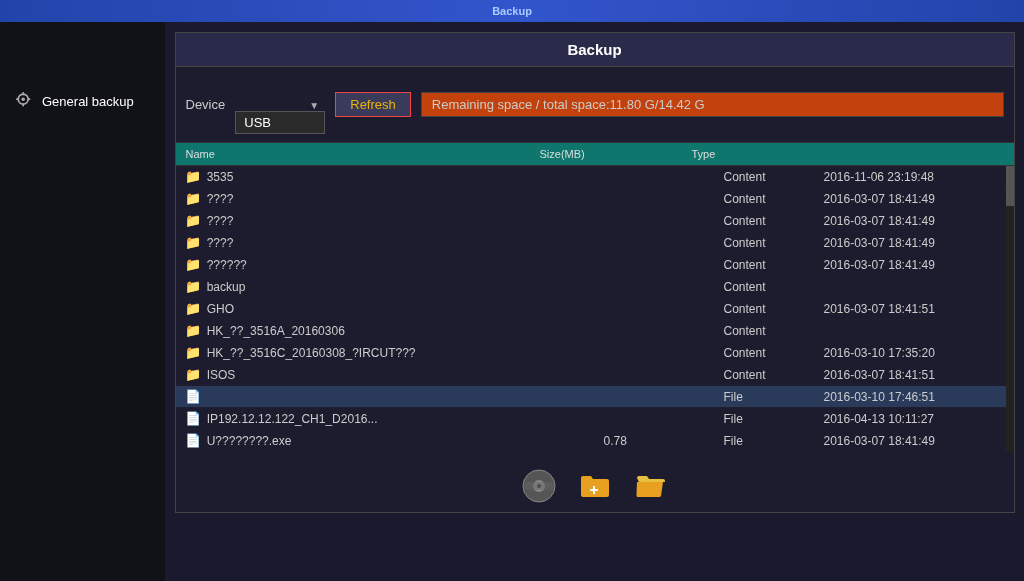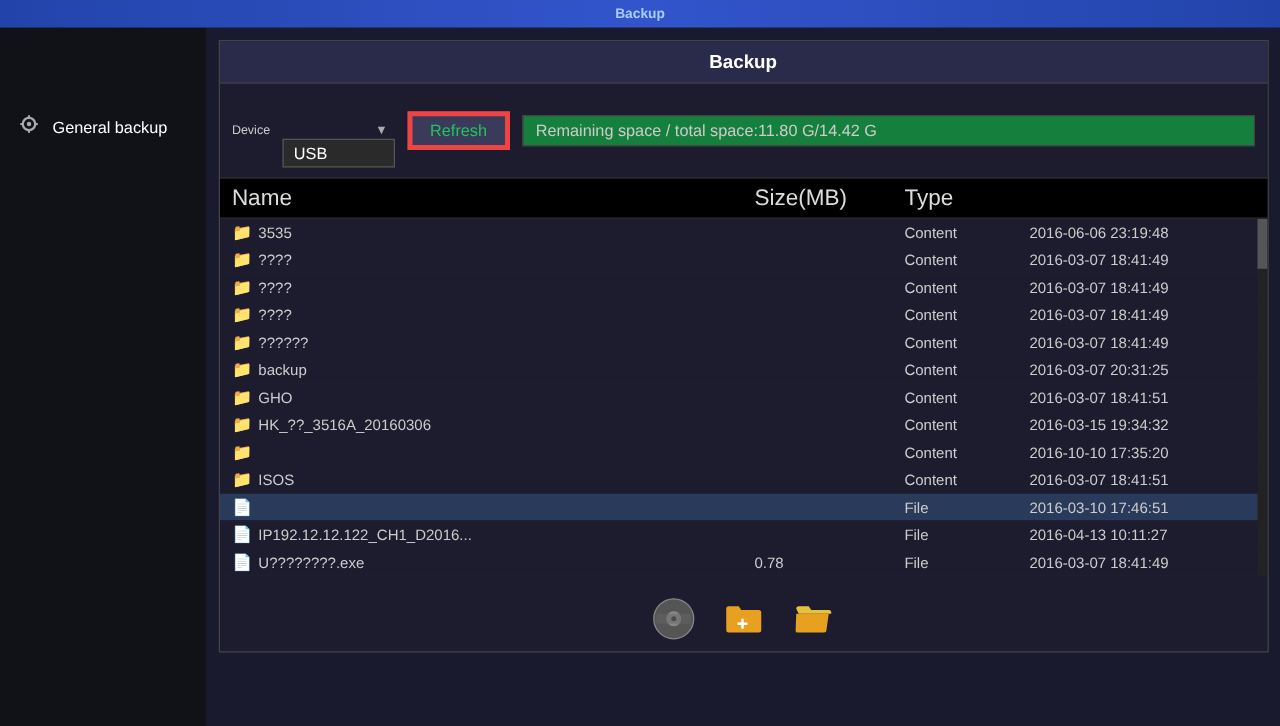--- a/index.html
+++ b/index.html
@@ -74,21 +74,21 @@
     .toolbar {
       display: flex;
       align-items: center;
       gap: 10px;
       padding: 8px 10px;
       background: #1c1c2e;
       border-bottom: 1px solid #333;
     }
     .toolbar-label {
       color: #ccc;
-      font-size: 10px;
+      font-size: 13px;
     }
     .device-select-wrapper {
       position: relative;
       display: inline-block;
     }
     .device-select {
       background: #2a2a2a;
       border: 1px solid #555;
       color: #fff;
       padding: 3px 12px 3px 8px;
@@ -102,49 +102,50 @@
       position: absolute;
       right: 6px;
       top: 50%;
       transform: translateY(-50%);
       color: #aaa;
       pointer-events: none;
       font-size: 10px;
     }
     .refresh-btn {
       background: #3a3a5a;
-      border: 4px solid #ef4444;
-      color: #22c55e;
+      border: 1px solid #ef4444;
+      color: #eab308;
       padding: 4px 14px;
       cursor: pointer;
       font-size: 13px;
     }
     .space-info {
-      background: #15803d;
+      background: #c2410c;
       border: 1px solid #444;
       color: #ccc;
       padding: 4px 10px;
       font-size: 13px;
       flex: 1;
     }
 
     
     .file-list-container {
       flex: 1;
       overflow: hidden;
       position: relative;
     }
     .file-list-header {
       display: grid;
       grid-template-columns: 1fr 120px 100px 180px;
-      background: #000000;
+      background: #0f766e;
       border-bottom: 1px solid #333;
       padding: 5px 10px;
       color: #ddd;
-      font-size: 18px;
+      font-size: 11px;
+      gap: 32px;
     }
     .file-list-body {
       overflow-y: auto;
       max-height: 300px;
       position: relative;
     }
     .file-row {
       display: grid;
       grid-template-columns: 1fr 120px 100px 180px;
       padding: 3px 10px;
@@ -271,21 +272,21 @@
 
     <div class="file-list-container" style="position:relative;">
       <div class="file-list-body" id="fileListBody">
       <div class="file-row">
       <div class="file-name-cell">
         <span class="folder-icon">📁</span>
         <span>3535</span>
       </div>
       <span></span>
       <span>Content</span>
-      <span>2016-06-06 23:19:48</span>
+      <span>2016-11-06 23:19:48</span>
     </div>
           <div class="file-row">
       <div class="file-name-cell">
         <span class="folder-icon">📁</span>
         <span>????</span>
       </div>
       <span></span>
       <span>Content</span>
       <span>2016-03-07 18:41:49</span>
     </div>
@@ -316,47 +317,46 @@
       <span>Content</span>
       <span>2016-03-07 18:41:49</span>
     </div>
           <div class="file-row">
       <div class="file-name-cell">
         <span class="folder-icon">📁</span>
         <span>backup</span>
       </div>
       <span></span>
       <span>Content</span>
-      <span>2016-03-07 20:31:25</span>
     </div>
           <div class="file-row">
       <div class="file-name-cell">
         <span class="folder-icon">📁</span>
         <span>GHO</span>
       </div>
       <span></span>
       <span>Content</span>
       <span>2016-03-07 18:41:51</span>
     </div>
           <div class="file-row">
       <div class="file-name-cell">
         <span class="folder-icon">📁</span>
         <span>HK_??_3516A_20160306</span>
       </div>
       <span></span>
       <span>Content</span>
-      <span>2016-03-15 19:34:32</span>
-    </div>
-          <div class="file-row">
-      <div class="file-name-cell">
-        <span class="folder-icon">📁</span>
-      </div>
-      <span></span>
-      <span>Content</span>
-      <span>2016-10-10 17:35:20</span>
+    </div>
+          <div class="file-row">
+      <div class="file-name-cell">
+        <span class="folder-icon">📁</span>
+        <span>HK_??_3516C_20160308_?IRCUT???</span>
+      </div>
+      <span></span>
+      <span>Content</span>
+      <span>2016-03-10 17:35:20</span>
     </div>
           <div class="file-row">
       <div class="file-name-cell">
         <span class="folder-icon">📁</span>
         <span>ISOS</span>
       </div>
       <span></span>
       <span>Content</span>
       <span>2016-03-07 18:41:51</span>
     </div>

